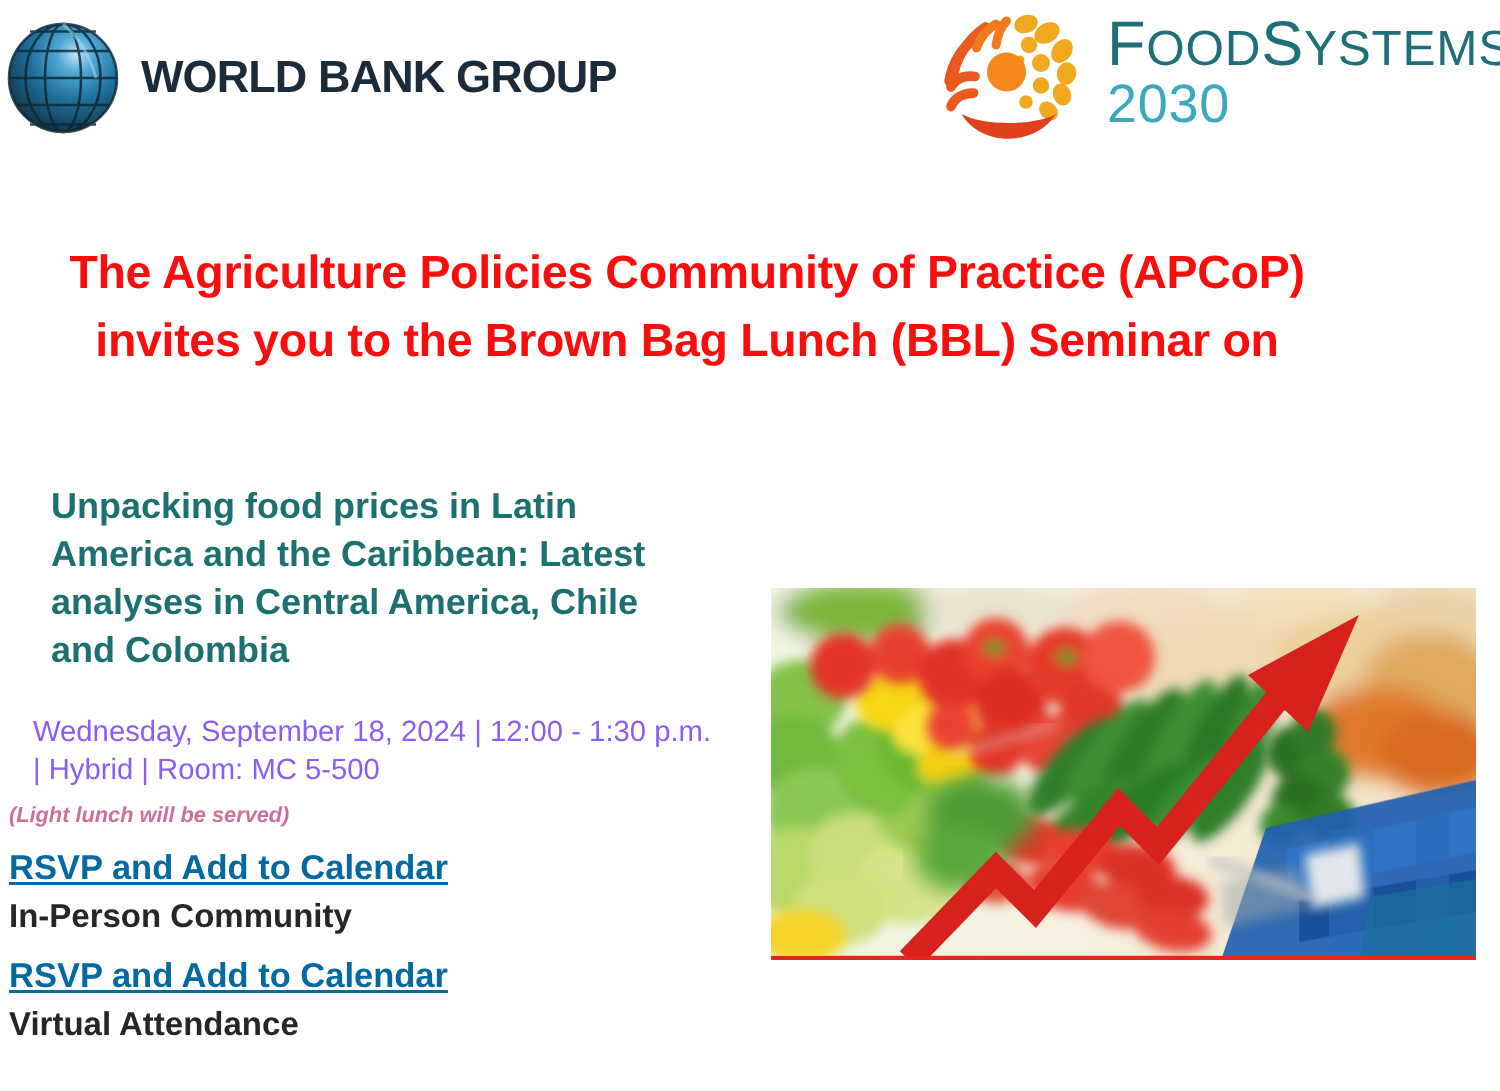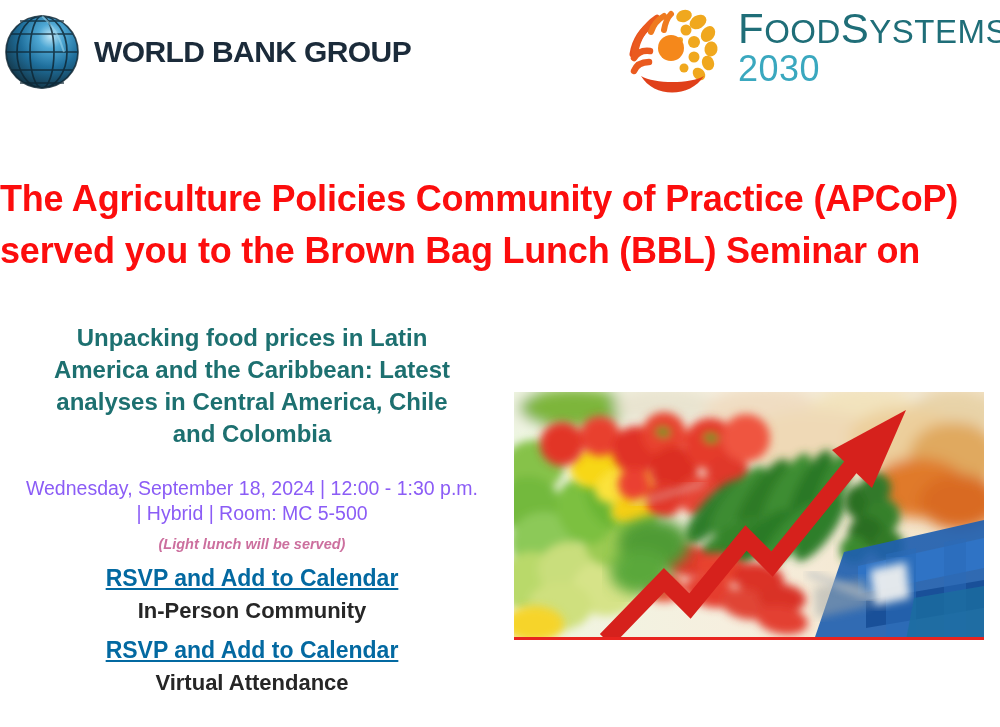--- a/index.html
+++ b/index.html
@@ -47,29 +47,28 @@
   .fs-name .sc  { font-size:33px; }
   .fs-year {
     font-size:36px; color:#3aa8bf; line-height:1.05;
     letter-spacing:0.5px; margin-top:1px;
   }
 
   
   .headline {
     position:absolute; top:160px; left:0; width:916px;
     text-align:center; color:#fc0d0d;
-    font-size:36px; font-weight:bold; line-height:1.45;
+    font-size:31px; font-weight:bold; line-height:1.45;
     letter-spacing:-0.2px;
-    margin-top:13px;
   }
   .headline div { white-space:nowrap; }
 
   
   .left-col {
-    position:absolute; top:322px; left:6px; width:492px; text-align:center;
+    position:absolute; top:322px; left:6px; width:492px; text-align:left;
   }
   .seminar-title {
     color:#1d7070; font-size:24px; font-weight:bold; line-height:1.33;
     padding:0 28px;
   }
   .event-meta {
     color:#8b5cf6; font-size:19.5px; line-height:1.32;
     margin-top:26px; padding:0 16px;
   }
   .lunch-note {
@@ -166,21 +165,21 @@
     </div>
     <div class="fs-text">
       <div class="fs-name"><span class="cap">F</span><span class="sc">OOD</span><span class="cap">S</span><span class="sc">YSTEMS</span></div>
       <div class="fs-year">2030</div>
     </div>
   </div>
 </div>
 
 <div class="headline">
   <div>The Agriculture Policies Community of Practice (APCoP)</div>
-  <div>served you to the Brown Bag Lunch (BBL) Seminar on</div>
+  <div>invites you to the Brown Bag Lunch (BBL) Seminar on</div>
 </div>
 
 <div class="left-col">
   <div class="seminar-title">Unpacking food prices in Latin America and the Caribbean: Latest analyses in Central America, Chile and Colombia</div>
   <div class="event-meta">Wednesday, September 18, 2024 | 12:00 - 1:30 p.m. | Hybrid | Room:  MC 5-500</div>
   <div class="lunch-note">(Light lunch will be served)</div>
 
   <a class="rsvp-link" href="#">RSVP and Add to Calendar</a>
   <span class="attendance">In-Person Community</span>
 

